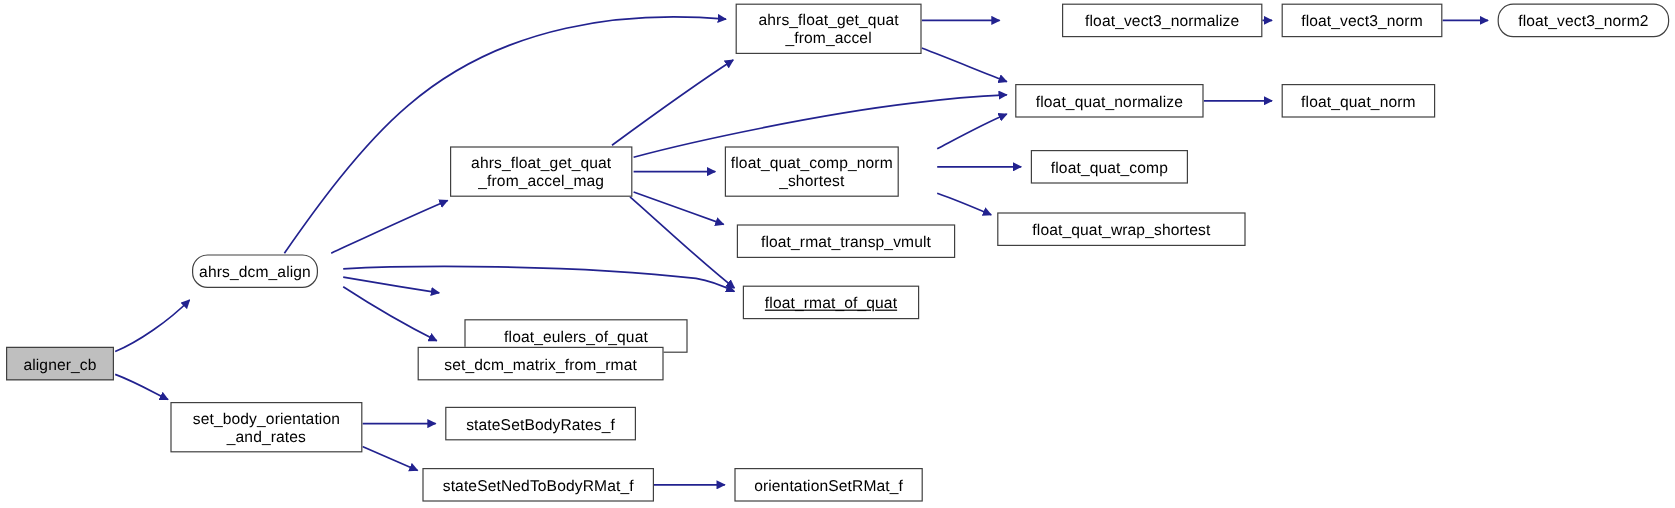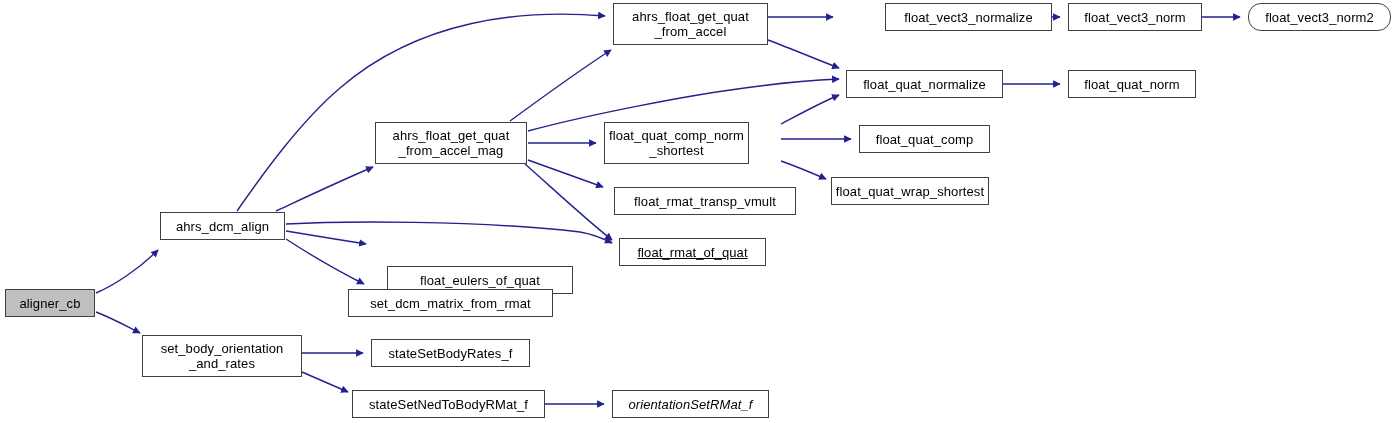--- a/index.html
+++ b/index.html
@@ -79,37 +79,37 @@
         <path d="M 781,139 L 851,139" fill="none" stroke="#22228f" stroke-width="1.4" marker-end="url(#arrowhead)"></path>
         <path d="M 781,124 C 800,114 820,103 839,95" fill="none" stroke="#22228f" stroke-width="1.4" marker-end="url(#arrowhead)"></path>
         <path d="M 781,161 C 798,167 812,173 826,179" fill="none" stroke="#22228f" stroke-width="1.4" marker-end="url(#arrowhead)"></path>
         <path d="M 302,353 L 363,353" fill="none" stroke="#22228f" stroke-width="1.4" marker-end="url(#arrowhead)"></path>
         <path d="M 302,372 C 318,379 334,386 348,392" fill="none" stroke="#22228f" stroke-width="1.4" marker-end="url(#arrowhead)"></path>
         <path d="M 545,404 L 604,404" fill="none" stroke="#22228f" stroke-width="1.4" marker-end="url(#arrowhead)"></path>
       </g>
   </svg>
   <div id="nodes-group">
       <div class="node highlight" style="left: 5px; top: 289px; width: 90px; height: 28px;"><span class="node-label">aligner_cb</span></div>
-      <div class="node" style="left: 160px; top: 212px; width: 125px; height: 28px;"><span class="node-label">ahrs_dcm_align</span></div>
+      <div class="node" style="left: 160px; top: 212px; width: 105px; height: 28px; border-radius: 13px;"><span class="node-label">ahrs_dcm_align</span></div>
       <div class="node" style="left: 142px; top: 335px; width: 160px; height: 42px;"><span class="node-label">set_body_orientation
 _and_rates</span></div>
       <div class="node" style="left: 613px; top: 3px; width: 155px; height: 42px;"><span class="node-label">ahrs_float_get_quat
 _from_accel</span></div>
       <div class="node" style="left: 375px; top: 122px; width: 152px; height: 42px;"><span class="node-label">ahrs_float_get_quat
 _from_accel_mag</span></div>
       <div class="node" style="left: 841px; top: 3px; width: 167px; height: 28px; margin-left: 44px;"><span class="node-label">float_vect3_normalize</span></div>
       <div class="node" style="left: 1068px; top: 3px; width: 134px; height: 28px;"><span class="node-label">float_vect3_norm</span></div>
       <div class="node" style="left: 1248px; top: 3px; width: 143px; height: 28px; border-radius: 13px;"><span class="node-label">float_vect3_norm2</span></div>
       <div class="node" style="left: 846px; top: 70px; width: 157px; height: 28px;"><span class="node-label">float_quat_normalize</span></div>
       <div class="node" style="left: 1068px; top: 70px; width: 128px; height: 28px; text-align: right;"><span class="node-label">float_quat_norm</span></div>
       <div class="node" style="left: 604px; top: 122px; width: 145px; height: 42px;"><span class="node-label">float_quat_comp_norm
 _shortest</span></div>
       <div class="node" style="left: 859px; top: 125px; width: 131px; height: 28px;"><span class="node-label">float_quat_comp</span></div>
-      <div class="node" style="left: 831px; top: 177px; width: 158px; height: 28px;"><span class="node-label">float_quat_wrap_shortest</span></div>
+      <div class="node" style="left: 831px; top: 177px; width: 207px; height: 28px;"><span class="node-label">float_quat_wrap_shortest</span></div>
       <div class="node" style="left: 602px; top: 187px; width: 182px; height: 28px; margin-left: 12px;"><span class="node-label">float_rmat_transp_vmult</span></div>
       <div class="node" style="left: 387px; top: 238px; width: 186px; height: 28px; margin-top: 28px;"><span class="node-label">float_eulers_of_quat</span></div>
       <div class="node" style="left: 619px; top: 238px; width: 147px; height: 28px; text-decoration: underline;"><span class="node-label">float_rmat_of_quat</span></div>
       <div class="node" style="left: 348px; top: 289px; width: 205px; height: 28px;"><span class="node-label">set_dcm_matrix_from_rmat</span></div>
       <div class="node" style="left: 371px; top: 339px; width: 159px; height: 28px;"><span class="node-label">stateSetBodyRates_f</span></div>
       <div class="node" style="left: 352px; top: 390px; width: 193px; height: 28px;"><span class="node-label">stateSetNedToBodyRMat_f</span></div>
-      <div class="node" style="left: 612px; top: 390px; width: 157px; height: 28px; font-style: italic;"><span class="node-label">orientationSetRMat_f</span></div>
+      <div class="node" style="left: 612px; top: 390px; width: 157px; height: 28px;"><span class="node-label">orientationSetRMat_f</span></div>
     </div>
 </div>
 
 </body></html>

